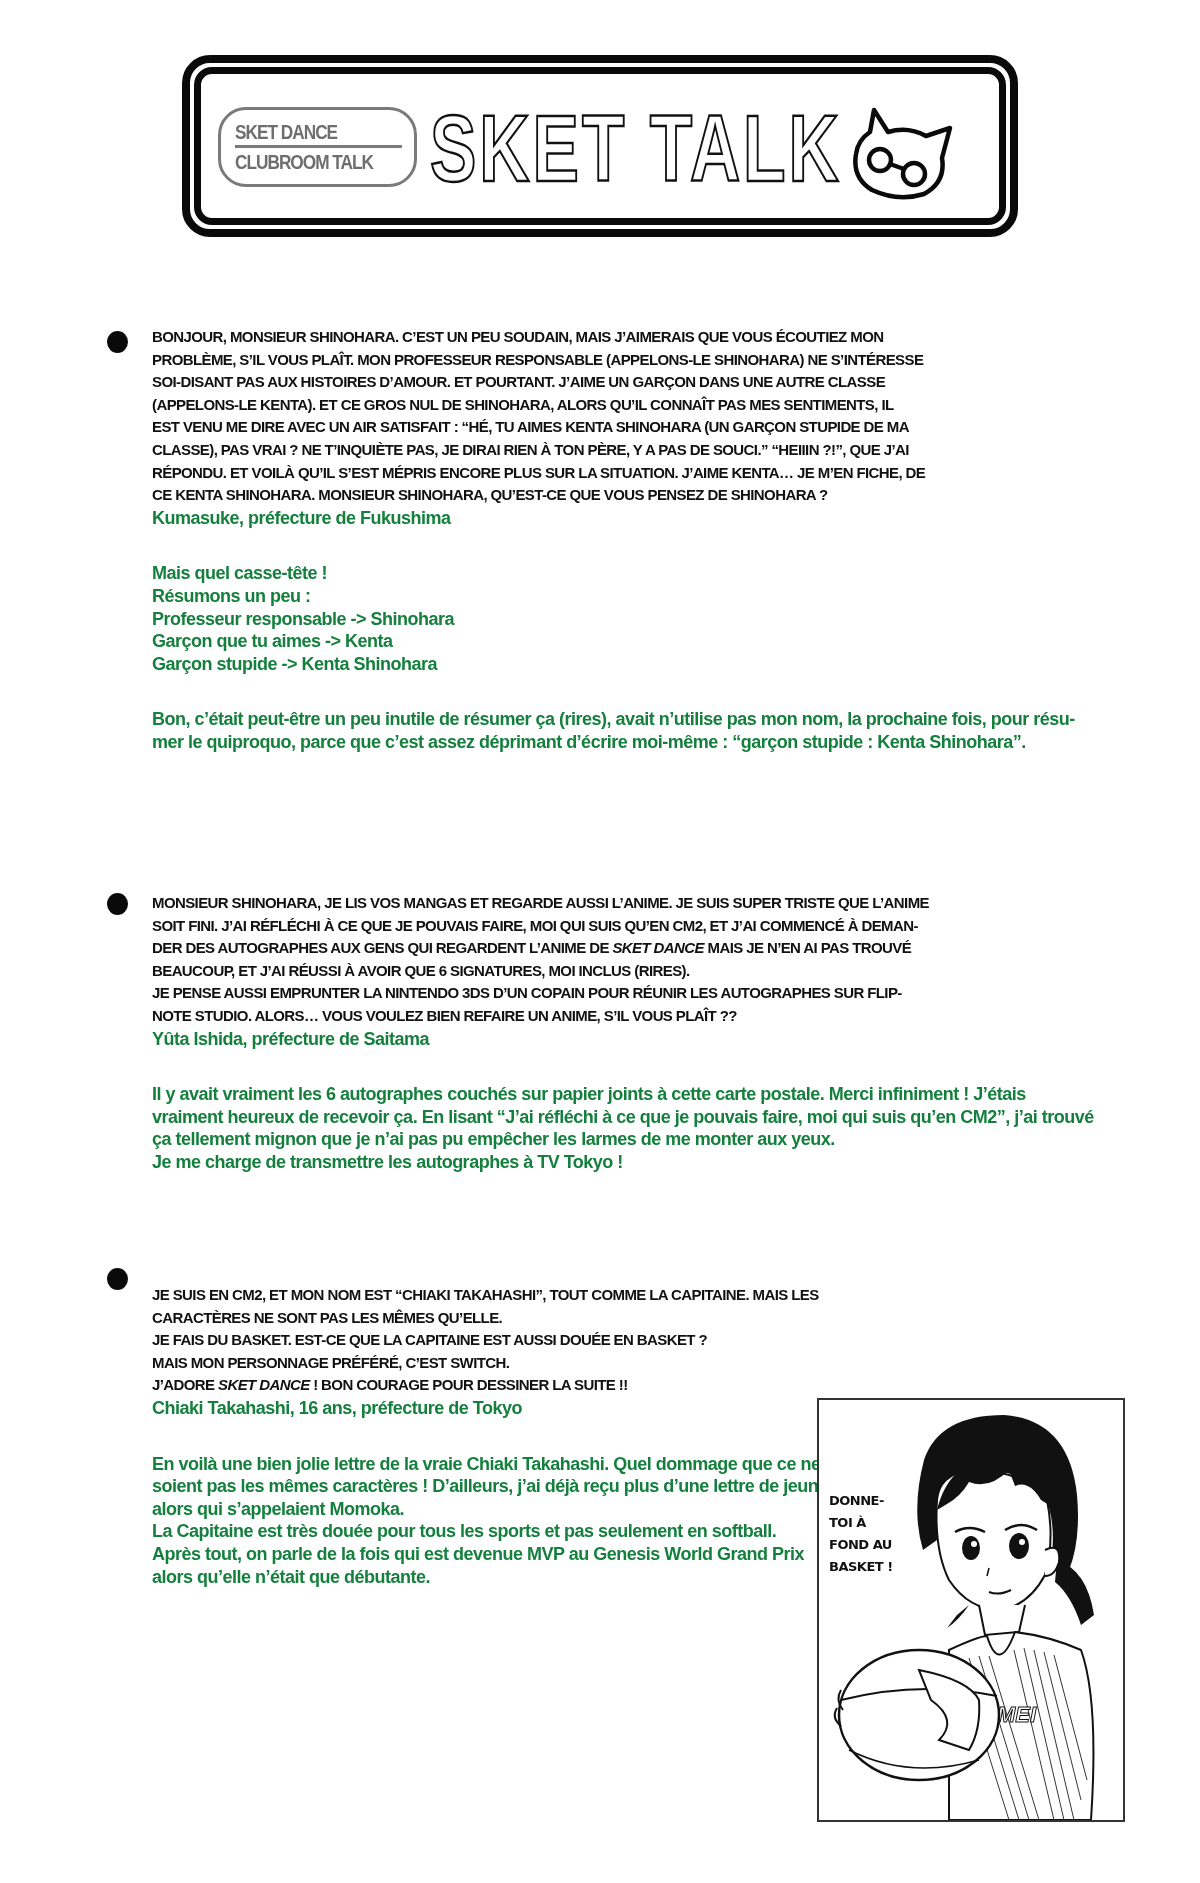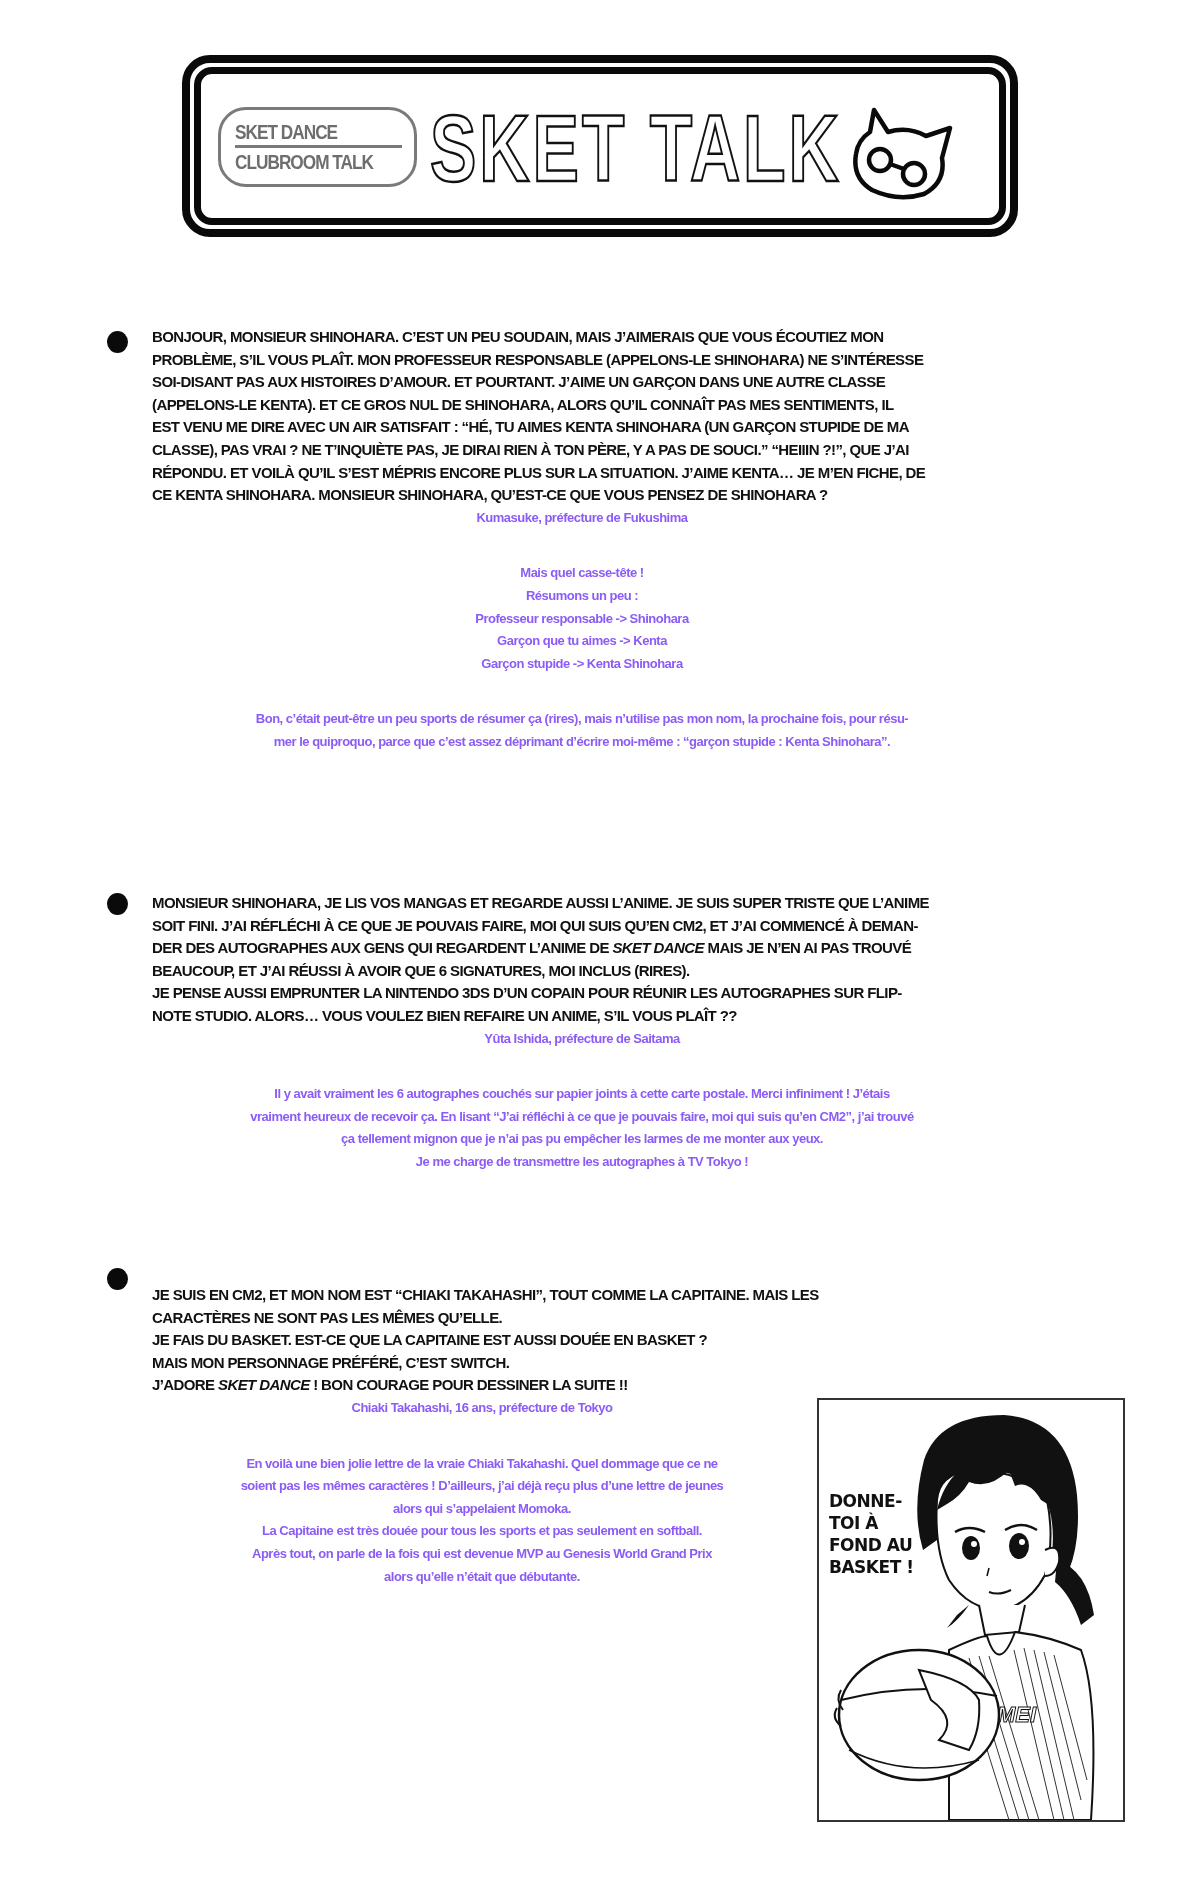--- a/index.html
+++ b/index.html
@@ -43,35 +43,35 @@
   
   .bullet {
     position: absolute; left: 107px; width: 21px; height: 22px; border-radius: 50%; background: #0a0a0a;
   }
   .block { position: absolute; left: 152px; width: 860px; }
   .q {
     font-family: "Liberation Sans", sans-serif; font-weight: bold; font-size: 15px; line-height: 22.6px;
     text-transform: uppercase; letter-spacing: -0.6px; color: #111;
   }
   .sig, .a {
-    font-family: "Liberation Sans", sans-serif; font-weight: bold; font-size: 13px; line-height: 22.6px;
-    letter-spacing: -0.5px; color: #8b5cf6; text-align: center;
+    font-family: "Liberation Sans", sans-serif; font-weight: bold; font-size: 18px; line-height: 22.6px;
+    letter-spacing: -0.5px; color: #15803d;
   }
   .line { display: block; white-space: nowrap; }
   .it { font-style: italic; }
   .spacer { height: 33px; }
 
   
   .illus {
     position: absolute; left: 817px; top: 1398px; width: 308px; height: 424px;
     box-sizing: border-box; border: 2px solid #333; background: #fff; overflow: hidden;
   }
   .bubble-text {
     position: absolute; left: 10px; top: 90px; font-family: "DejaVu Sans", sans-serif;
-    font-weight: bold; font-size: 17px; line-height: 22px; color: #111; letter-spacing: -0.5px;
+    font-weight: bold; font-size: 13px; line-height: 22px; color: #111; letter-spacing: -0.5px;
   }
   .bubble-text span { display: block; white-space: nowrap; }
   .drawing { position: absolute; left: 0; top: 0; width: 304px; height: 420px; }
 </style>
 </head>
 <body>
 
 <div class="frame-outer">
   <div class="frame-gap"></div>
   <div class="frame-inner"></div>
@@ -110,21 +110,21 @@
   <div class="spacer"></div>
   <div class="a">
     <span class="line">Mais quel casse-tête !</span>
     <span class="line">Résumons un peu :</span>
     <span class="line">Professeur responsable -&gt; Shinohara</span>
     <span class="line">Garçon que tu aimes -&gt; Kenta</span>
     <span class="line">Garçon stupide -&gt; Kenta Shinohara</span>
   </div>
   <div class="spacer"></div>
   <div class="a">
-    <span class="line">Bon, c’était peut-être un peu sports de résumer ça (rires), mais n’utilise pas mon nom, la prochaine fois, pour résu-</span>
+    <span class="line">Bon, c’était peut-être un peu inutile de résumer ça (rires), avait n’utilise pas mon nom, la prochaine fois, pour résu-</span>
     <span class="line">mer le quiproquo, parce que c’est assez déprimant d’écrire moi-même : “garçon stupide : Kenta Shinohara”.</span>
   </div>
 </div>
 
 <div class="bullet" style="top:893px"></div>
 <div class="block" style="top:892px">
   <div class="q">
     <span class="line">MONSIEUR SHINOHARA, JE LIS VOS MANGAS ET REGARDE AUSSI L’ANIME. JE SUIS SUPER TRISTE QUE L’ANIME</span>
     <span class="line">SOIT FINI. J’AI RÉFLÉCHI À CE QUE JE POUVAIS FAIRE, MOI QUI SUIS QU’EN CM2, ET J’AI COMMENCÉ À DEMAN-</span>
     <span class="line"><span>DER DES AUTOGRAPHES AUX GENS QUI REGARDENT L’ANIME DE </span><span class="it">SKET DANCE</span><span> MAIS JE N’EN AI PAS TROUVÉ</span></span>

